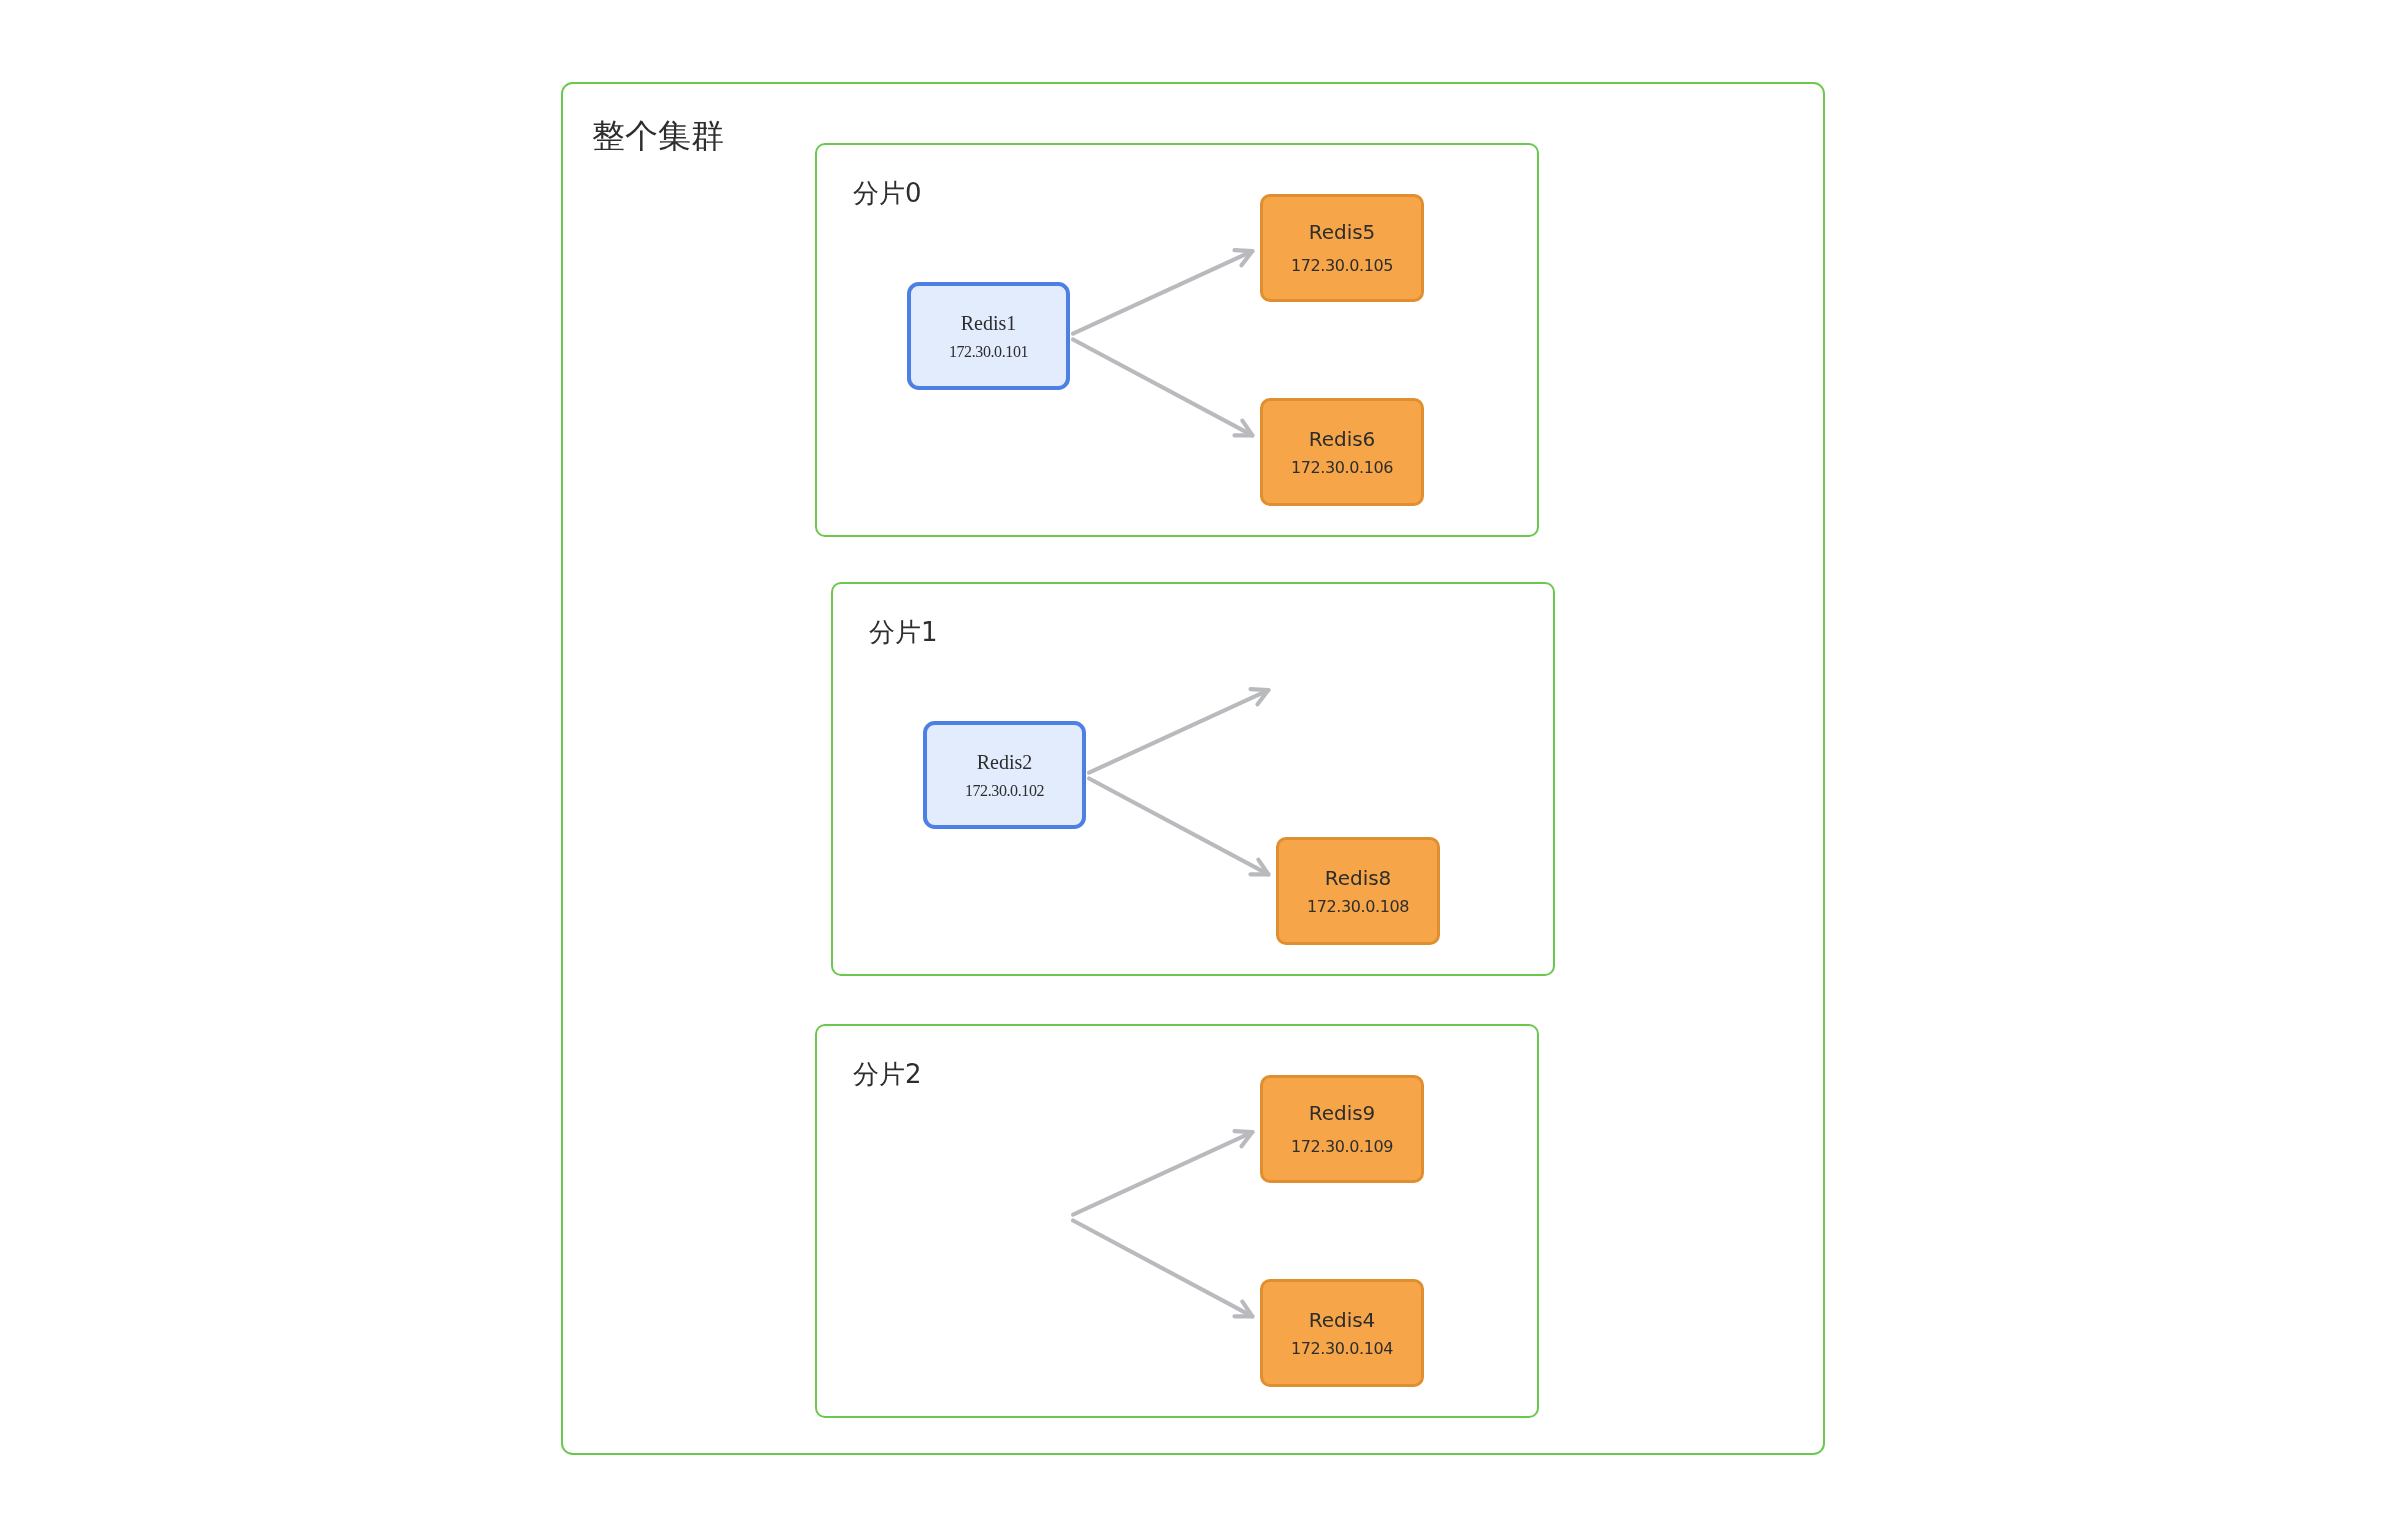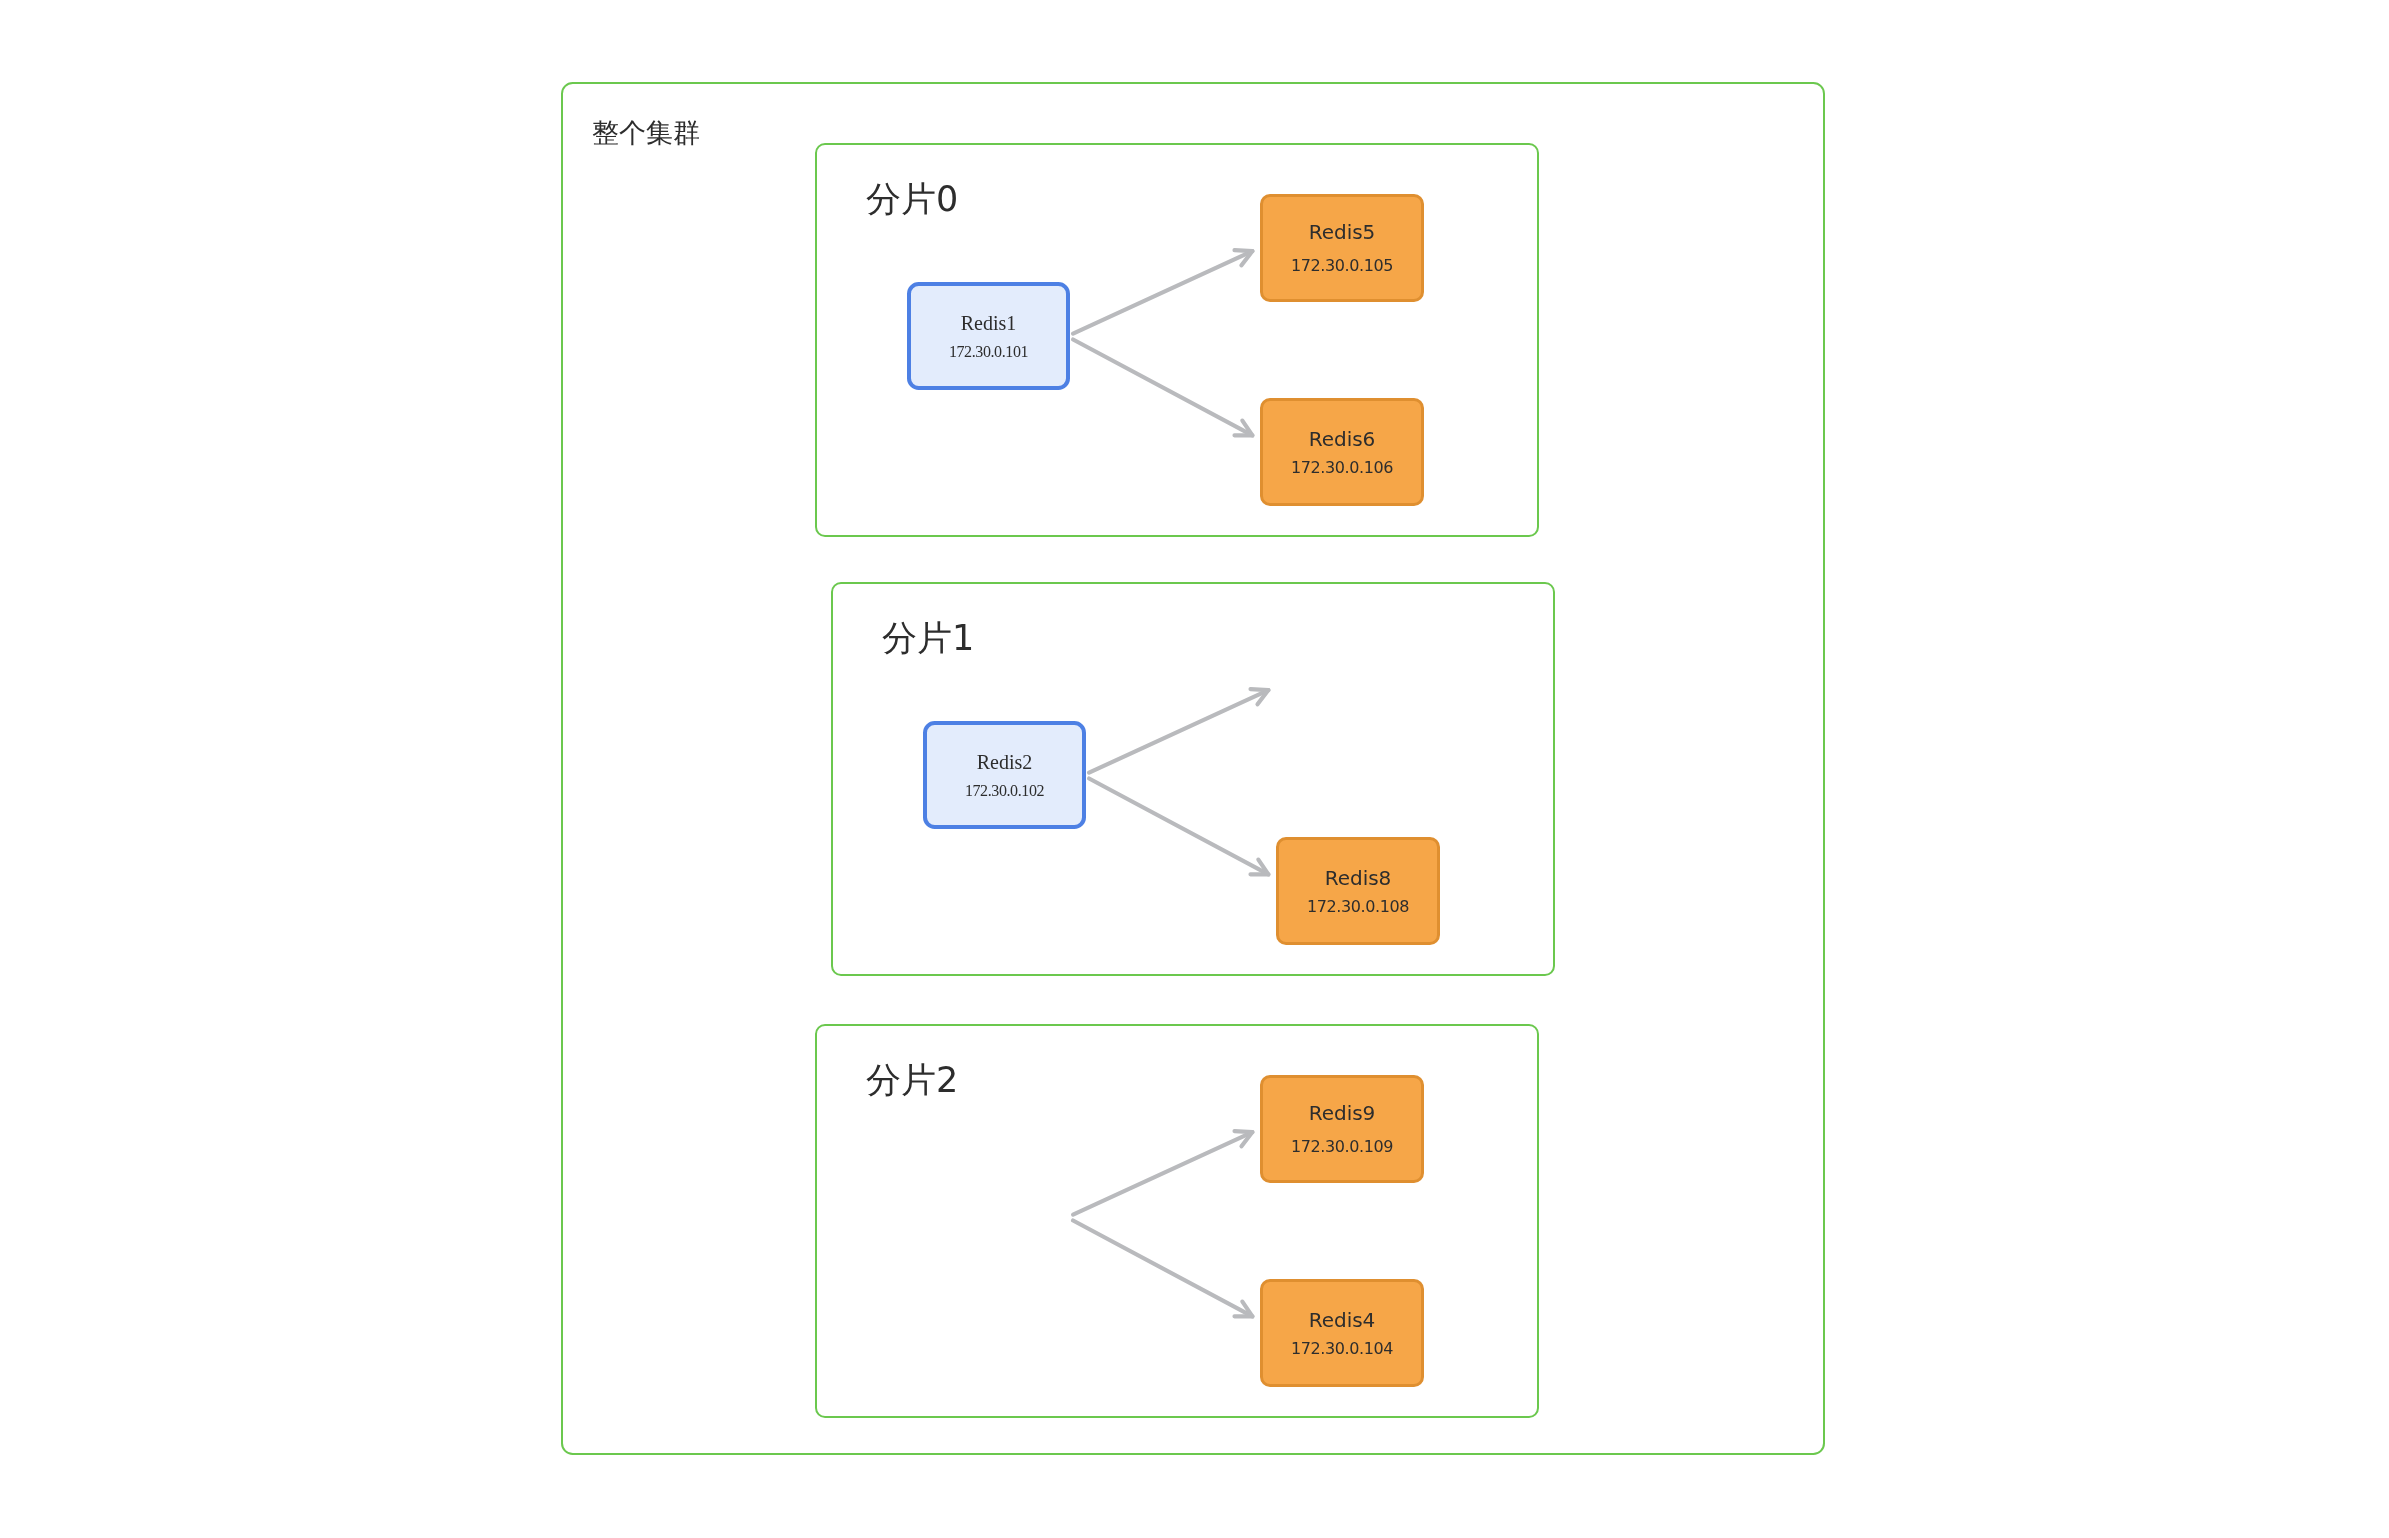--- a/index.html
+++ b/index.html
@@ -16,35 +16,35 @@
   body{font-family:"DejaVu Sans","Liberation Sans",sans-serif;color:var(--text);}
   .canvas{position:relative;width:2389px;height:1538px;background:var(--bg);overflow:hidden;}
 
   .cluster-box{
     position:absolute;left:561px;top:82px;width:1264px;height:1373px;
     border:2.5px solid var(--green);border-radius:11.7px;background:var(--bg);
     box-sizing:border-box;
   }
   .cluster-title{
     position:absolute;left:29px;top:33px;
-    font-size:27px;line-height:1.2;color:var(--text);white-space:nowrap;
+    font-size:33px;line-height:1.2;color:var(--text);white-space:nowrap;font-family:Liberation Serif, serif;
   }
 
   .shard-box{
     position:absolute;left:252px;width:724px;height:394px;
     border:2.5px solid var(--green);border-radius:10px;background:var(--bg);
     box-sizing:border-box;
   }
   .shard-0{top:59px;}
   .shard-1{top:498px;margin-left:16px;}
   .shard-2{top:940px;}
 
   .shard-label{
-    position:absolute;left:49px;top:32px;
-    font-size:35px;line-height:1.3;color:var(--text);white-space:nowrap;
+    position:absolute;left:36px;top:32px;
+    font-size:26px;line-height:1.3;color:var(--text);white-space:nowrap;
   }
 
   .node{
     position:absolute;display:flex;flex-direction:column;justify-content:center;
     align-items:center;text-align:center;box-sizing:border-box;gap:6.7px;
   }
   .node .node-name{font-size:20px;line-height:1.2;color:var(--text);}
   .node .node-ip{font-size:16px;line-height:1.2;color:var(--text);letter-spacing:-0.4px;}
 
   .master-node{

